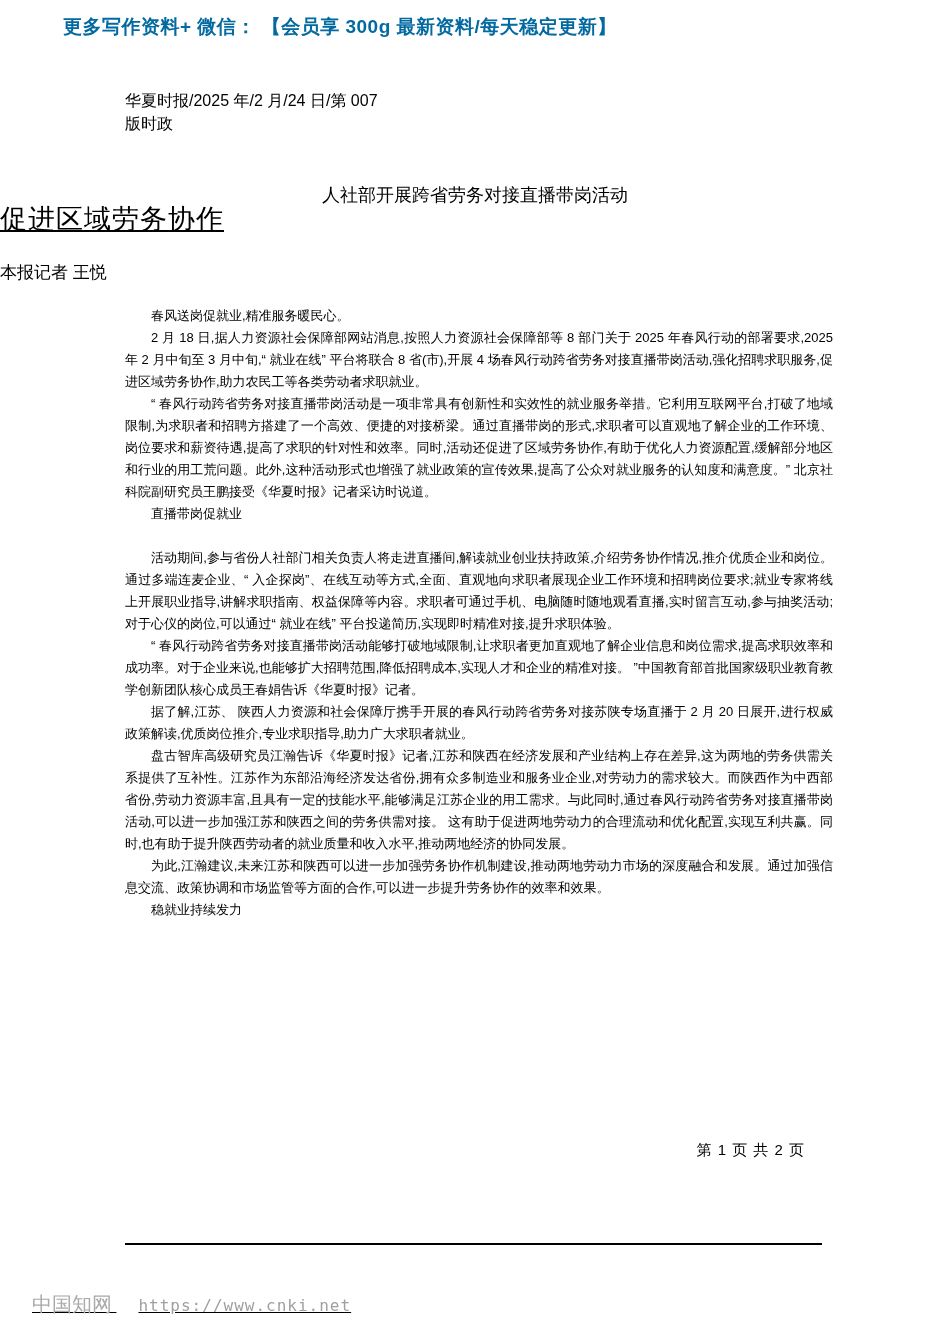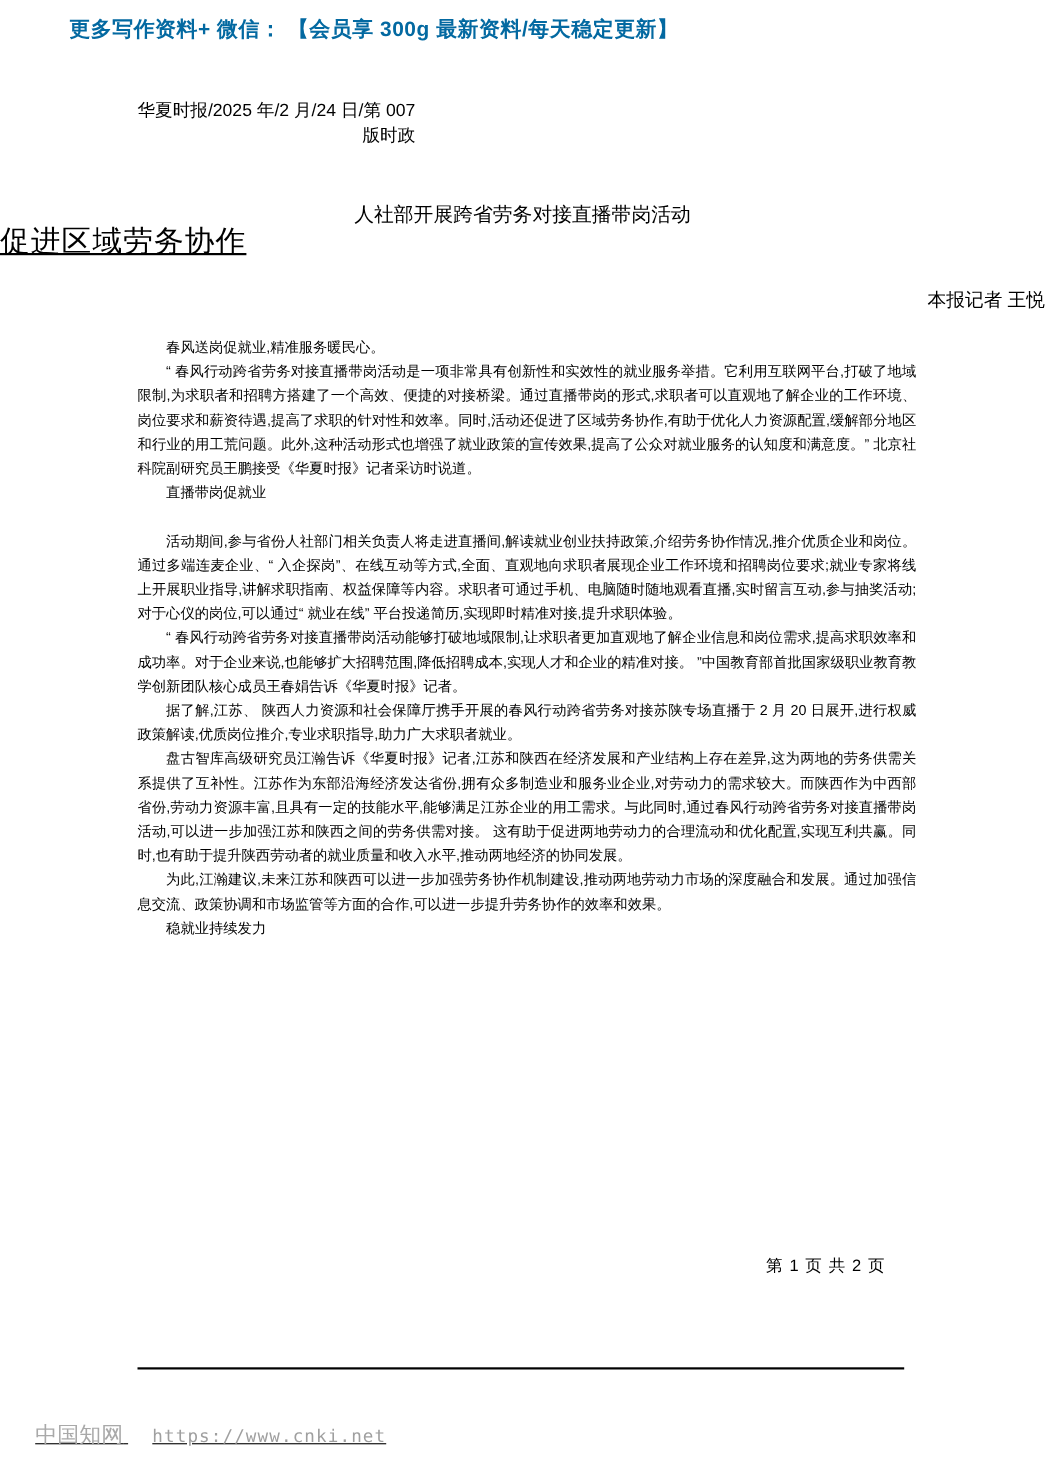--- a/index.html
+++ b/index.html
@@ -28,21 +28,20 @@
     font-weight: bold;
     letter-spacing: 0.5px;
     white-space: nowrap;
   }
   .doc-header {
     position: absolute;
     left: 125px;
     top: 89px;
     font-size: 16px;
     line-height: 23px;
-    text-align: right;
   }
   .kicker {
     position: absolute;
     left: 0;
     top: 163px;
     width: 100%;
     text-align: center;
     font-size: 18px;
     margin-top: 20px;
   }
@@ -55,21 +54,21 @@
     font-size: 27px;
     font-weight: 500;
     letter-spacing: 1px;
     text-decoration: underline;
   }
   .byline {
     position: absolute;
     left: 0;
     top: 261px;
     width: 100%;
-    text-align: right;
+    text-align: left;
     font-size: 17px;
   }
   .article-body {
     position: absolute;
     left: 125px;
     top: 305px;
     width: 708px;
     font-size: 13px;
     line-height: 22px;
     text-align: justify;
@@ -129,20 +128,21 @@
   </div>
 
   <div class="kicker">人社部开展跨省劳务对接直播带岗活动</div>
 
   <div class="article-title">促进区域劳务协作</div>
 
   <div class="byline">本报记者 王悦</div>
 
   <div class="article-body">
       <p class="para">春风送岗促就业,精准服务暖民心。</p>
+      <p class="para">2 月 18 日,据人力资源社会保障部网站消息,按照人力资源社会保障部等 8 部门关于 2025 年春风行动的部署要求,2025 年 2 月中旬至 3 月中旬,“ 就业在线” 平台将联合 8 省(市),开展 4 场春风行动跨省劳务对接直播带岗活动,强化招聘求职服务,促进区域劳务协作,助力农民工等各类劳动者求职就业。</p>
       <p class="para">“ 春风行动跨省劳务对接直播带岗活动是一项非常具有创新性和实效性的就业服务举措。它利用互联网平台,打破了地域限制,为求职者和招聘方搭建了一个高效、便捷的对接桥梁。通过直播带岗的形式,求职者可以直观地了解企业的工作环境、岗位要求和薪资待遇,提高了求职的针对性和效率。同时,活动还促进了区域劳务协作,有助于优化人力资源配置,缓解部分地区和行业的用工荒问题。此外,这种活动形式也增强了就业政策的宣传效果,提高了公众对就业服务的认知度和满意度。” 北京社科院副研究员王鹏接受《华夏时报》记者采访时说道。</p>
       <p class="para gap-after">直播带岗促就业</p>
       <p class="para">活动期间,参与省份人社部门相关负责人将走进直播间,解读就业创业扶持政策,介绍劳务协作情况,推介优质企业和岗位。通过多端连麦企业、“ 入企探岗”、在线互动等方式,全面、直观地向求职者展现企业工作环境和招聘岗位要求;就业专家将线上开展职业指导,讲解求职指南、权益保障等内容。求职者可通过手机、电脑随时随地观看直播,实时留言互动,参与抽奖活动;对于心仪的岗位,可以通过“ 就业在线” 平台投递简历,实现即时精准对接,提升求职体验。</p>
       <p class="para">“ 春风行动跨省劳务对接直播带岗活动能够打破地域限制,让求职者更加直观地了解企业信息和岗位需求,提高求职效率和成功率。对于企业来说,也能够扩大招聘范围,降低招聘成本,实现人才和企业的精准对接。 ”中国教育部首批国家级职业教育教学创新团队核心成员王春娟告诉《华夏时报》记者。</p>
       <p class="para">据了解,江苏、 陕西人力资源和社会保障厅携手开展的春风行动跨省劳务对接苏陕专场直播于 2 月 20 日展开,进行权威政策解读,优质岗位推介,专业求职指导,助力广大求职者就业。</p>
       <p class="para">盘古智库高级研究员江瀚告诉《华夏时报》记者,江苏和陕西在经济发展和产业结构上存在差异,这为两地的劳务供需关系提供了互补性。江苏作为东部沿海经济发达省份,拥有众多制造业和服务业企业,对劳动力的需求较大。而陕西作为中西部省份,劳动力资源丰富,且具有一定的技能水平,能够满足江苏企业的用工需求。与此同时,通过春风行动跨省劳务对接直播带岗活动,可以进一步加强江苏和陕西之间的劳务供需对接。 这有助于促进两地劳动力的合理流动和优化配置,实现互利共赢。同时,也有助于提升陕西劳动者的就业质量和收入水平,推动两地经济的协同发展。</p>
       <p class="para">为此,江瀚建议,未来江苏和陕西可以进一步加强劳务协作机制建设,推动两地劳动力市场的深度融合和发展。通过加强信息交流、政策协调和市场监管等方面的合作,可以进一步提升劳务协作的效率和效果。</p>
       <p class="para">稳就业持续发力</p>
     </div>
 

